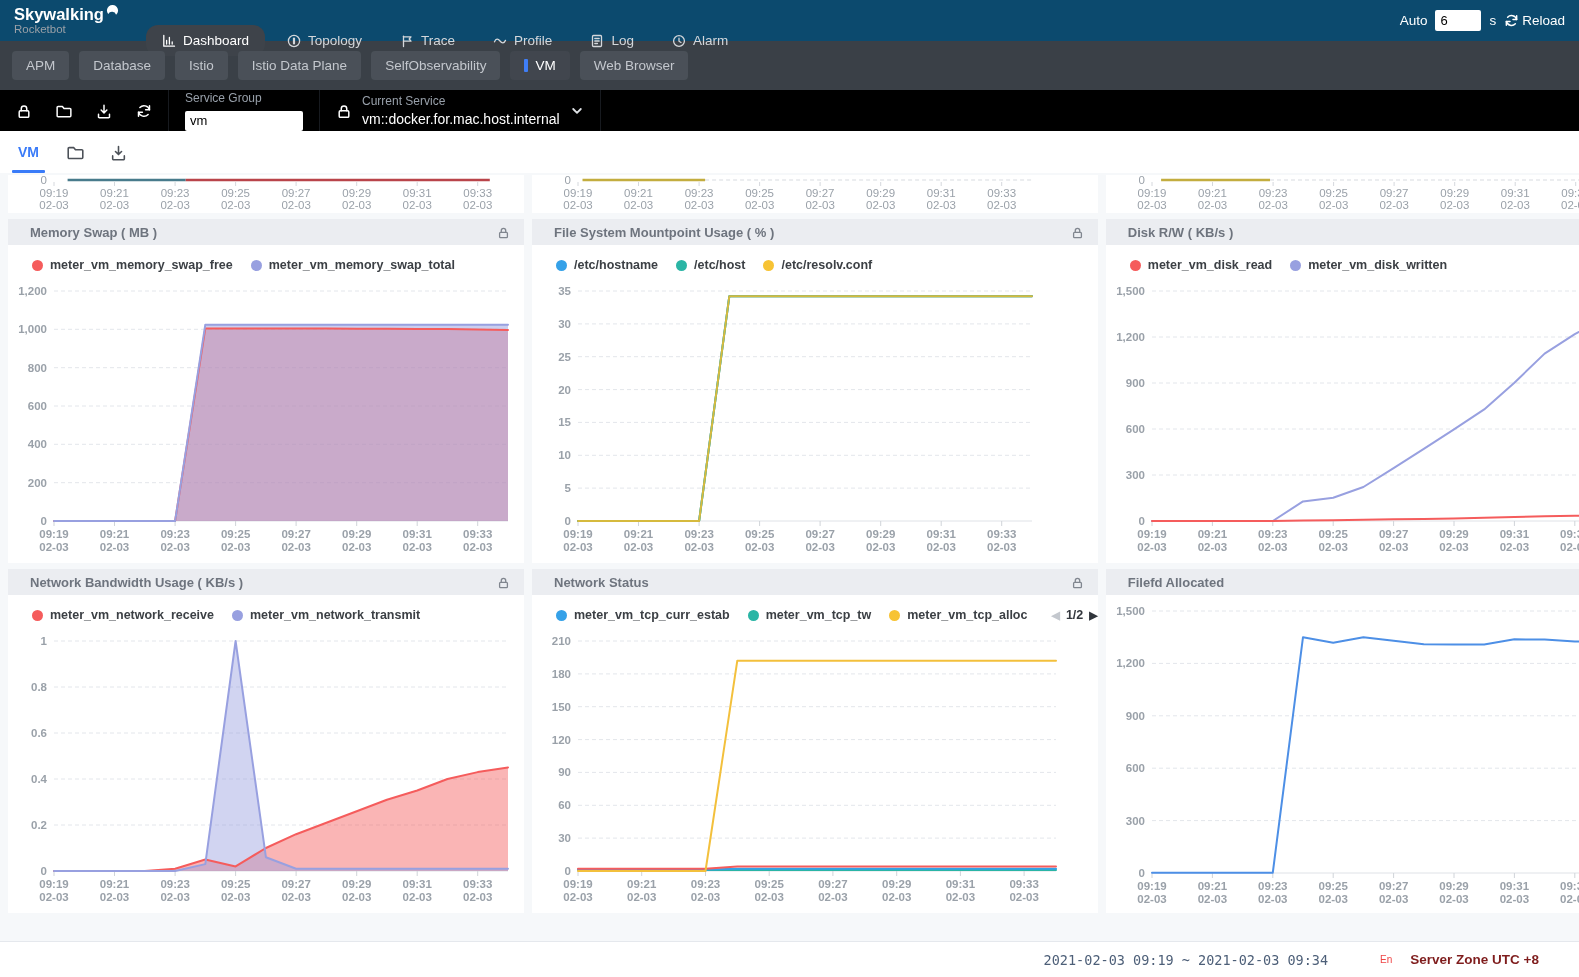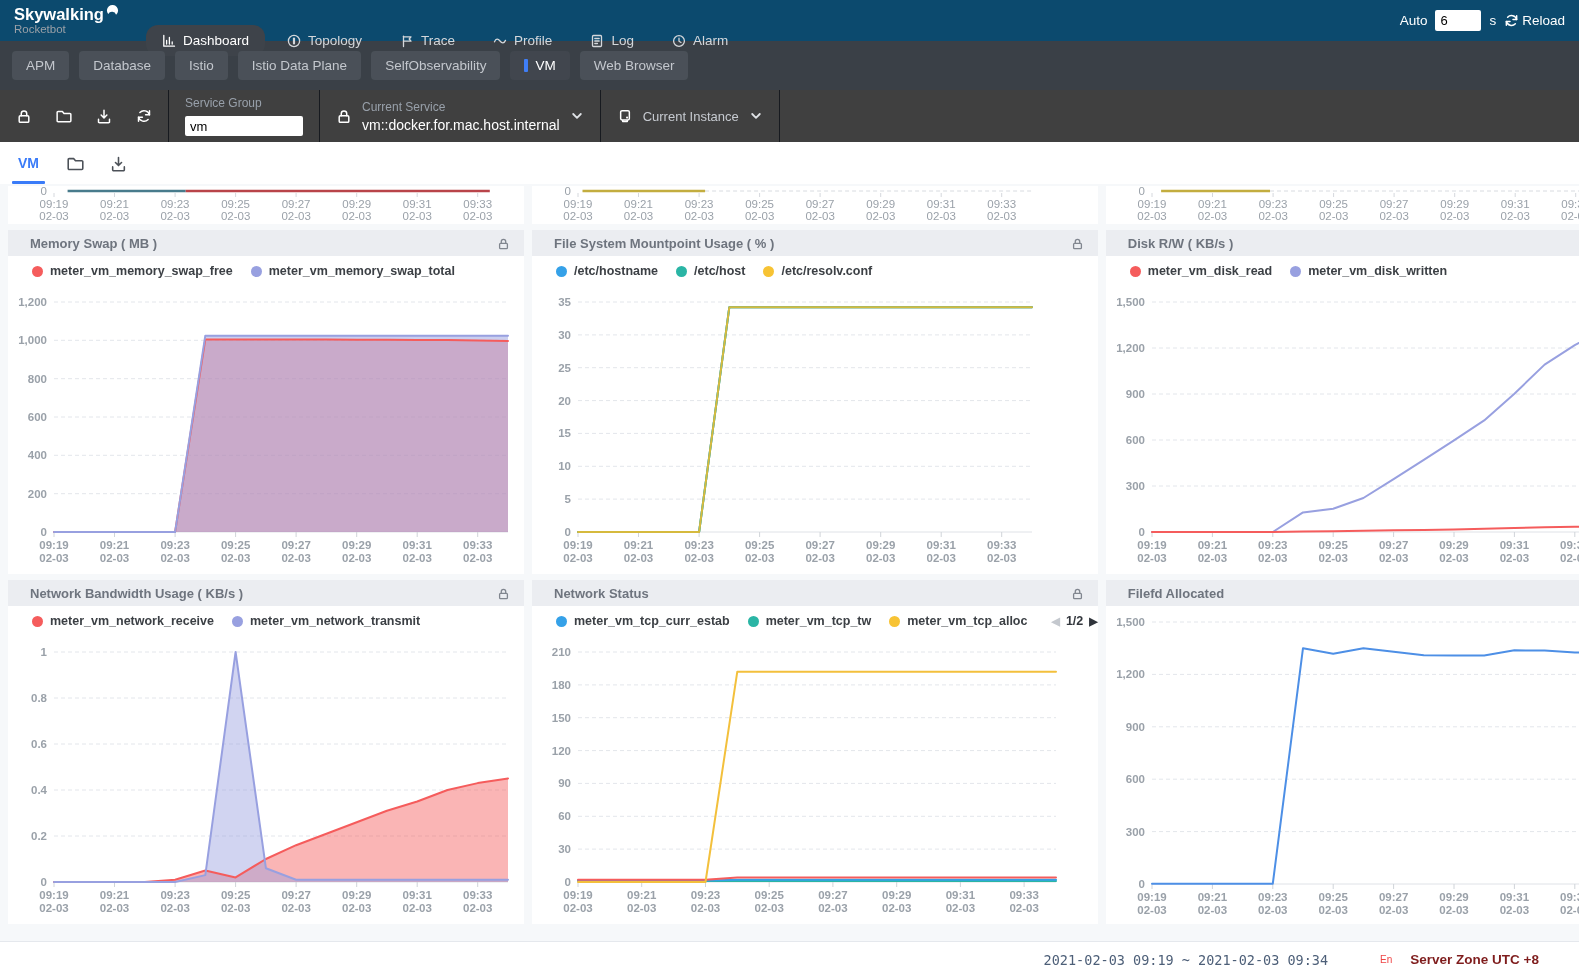--- a/index.html
+++ b/index.html
@@ -19,21 +19,21 @@
   .auto-input { width:46px; height:21px; border:none; border-radius:2px; padding:0 5px; font-size:13px; font-family:inherit; }
   .reload-btn { display:flex; align-items:center; gap:3px; cursor:pointer; }
 
   
   .dash-tabs { height:49px; background:#3a4047; display:flex; align-items:center; padding-left:12px; gap:10px; }
   .dash-tab { background:#4a5058; color:#c3c7cd; font-size:13.5px; padding:7px 14px; border-radius:4px; cursor:pointer; display:flex; align-items:center; }
   .dash-tab.active { color:#fff; background:#41464e; }
   .tab-ind { width:4px; height:13px; background:#3f7ef7; border-radius:1px; margin-right:7px; display:inline-block; }
 
   
-  .toolbar { height:52px; background:#404040; display:flex; align-items:stretch; color:#fff; }
+  .toolbar { height:41px; background:#000000; display:flex; align-items:stretch; color:#fff; }
   .tool-icons { display:flex; align-items:center; padding:0 4px; }
   .tool-icon-btn { padding:0 12px; cursor:pointer; display:flex; align-items:center; color:#fff; }
   .tool-sec { display:flex; align-items:center; gap:10px; padding:0 16px; border-left:1px solid #171a1f; cursor:pointer; }
   .tool-sec:last-child { border-right:1px solid #171a1f; }
   .stack { display:flex; flex-direction:column; justify-content:center; }
   .stack .lbl { font-size:12px; color:#98a0aa; margin-bottom:3px; }
   .stack .val { font-size:14px; color:#fff; font-weight:500; }
   .sg-input { width:118px; height:20px; border:none; border-radius:2px; padding:0 5px; font-size:13px; font-family:inherit; margin-top:3px; }
   .sec-label { font-size:13px; color:#c6cad0; }
   .chev { color:#dfe2e6; }
@@ -44,21 +44,21 @@
   .view-tab::after { content:''; position:absolute; left:-4px; right:-4px; bottom:0; height:3px; background:#3a7bf8; border-radius:1px; }
   .vm-icon-btn { color:#4c5158; cursor:pointer; display:flex; align-items:center; }
 
   
   .content { padding:2px 8px; display:grid; grid-template-columns:repeat(3,1fr); gap:6px 8px; }
   .partial-panel { background:#fff; height:38px; overflow:hidden; }
   .panel { background:#fff; height:344px; display:flex; flex-direction:column;font-weight:bold; }
   .panel-header { height:26px; background:#ebedf1; display:flex; align-items:center; justify-content:space-between; padding:0 14px 0 22px; flex:0 0 auto; }
   .p-title { font-size:13px; color:#6e747e; }
   .p-lock { color:#80868f; cursor:pointer; display:flex; align-items:center; }
-  .legend { margin:8px 0 0 24px; height:24px; display:flex; align-items:flex-start; gap:18px; flex:0 0 auto; }
+  .legend { margin:8px 0 0 24px; height:24px; display:flex; align-items:center; gap:18px; flex:0 0 auto; }
   .lg-item { display:flex; align-items:center; gap:7px; cursor:pointer; }
   .dot { width:11px; height:11px; border-radius:50%; display:inline-block; }
   .lg-lbl { font-size:12.5px; color:#3c4045; }
   .pager { display:flex; align-items:center; gap:6px; margin-left:6px; font-size:12.5px; color:#33373d; }
   .pg-prev { color:#c4c8ce; font-size:11px; cursor:pointer; }
   .pg-next { color:#2f343b; font-size:11px; cursor:pointer; }
   .chart-box { flex:1; }
 
   svg text { font-family:"Liberation Sans",sans-serif; }
   .tick { fill:#9aa1a9; font-size:11.5px; }
@@ -222,31 +222,20 @@
     <div class="stack">
       <span class="lbl">Current Service</span>
       <span class="val">vm::docker.for.mac.host.internal</span>
     </div>
     <svg class="chev" width="14" height="14" viewBox="0 0 14 14" stroke="currentColor" fill="none" stroke-width="1.8" stroke-linecap="round" stroke-linejoin="round">
         <path d="M3.2 5 L7 8.8 L10.8 5"></path>
       </svg>
   </div>
 
 
-  <div class="tool-sec">
-    <svg width="16" height="16" viewBox="0 0 14 14" stroke="#fff" fill="none" stroke-width="1.3" stroke-linejoin="round">
-        <rect x="3.2" y="2.4" width="7.6" height="8" rx="1.2"></rect>
-        <path d="M5 10.4 v1.4 h4 v-1.4"></path>
-        <circle cx="8.8" cy="8.4" r="0.9" fill="#fff" stroke="none"></circle>
-      </svg>
-    <span class="sec-label">Current Instance</span>
-    <svg class="chev" width="14" height="14" viewBox="0 0 14 14" stroke="currentColor" fill="none" stroke-width="1.8" stroke-linecap="round" stroke-linejoin="round">
-        <path d="M3.2 5 L7 8.8 L10.8 5"></path>
-      </svg>
-  </div>
 </div>
 
 <div class="vm-bar">
   <div class="view-tab">
     <span>VM</span>
   </div>
   <span class="vm-icon-btn">
     <svg width="17" height="17" viewBox="0 0 14 14" stroke="currentColor" fill="none" stroke-width="1.3" stroke-linejoin="round">
         <path d="M1.8 3 h3.8 l1.4 1.8 h5.2 a.8 .8 0 0 1 .8 .8 v5.6 a.8 .8 0 0 1 -.8 .8 h-10.4 a.8 .8 0 0 1 -.8 -.8 V3.8 a.8 .8 0 0 1 .8 -.8 z"></path>
       </svg>

